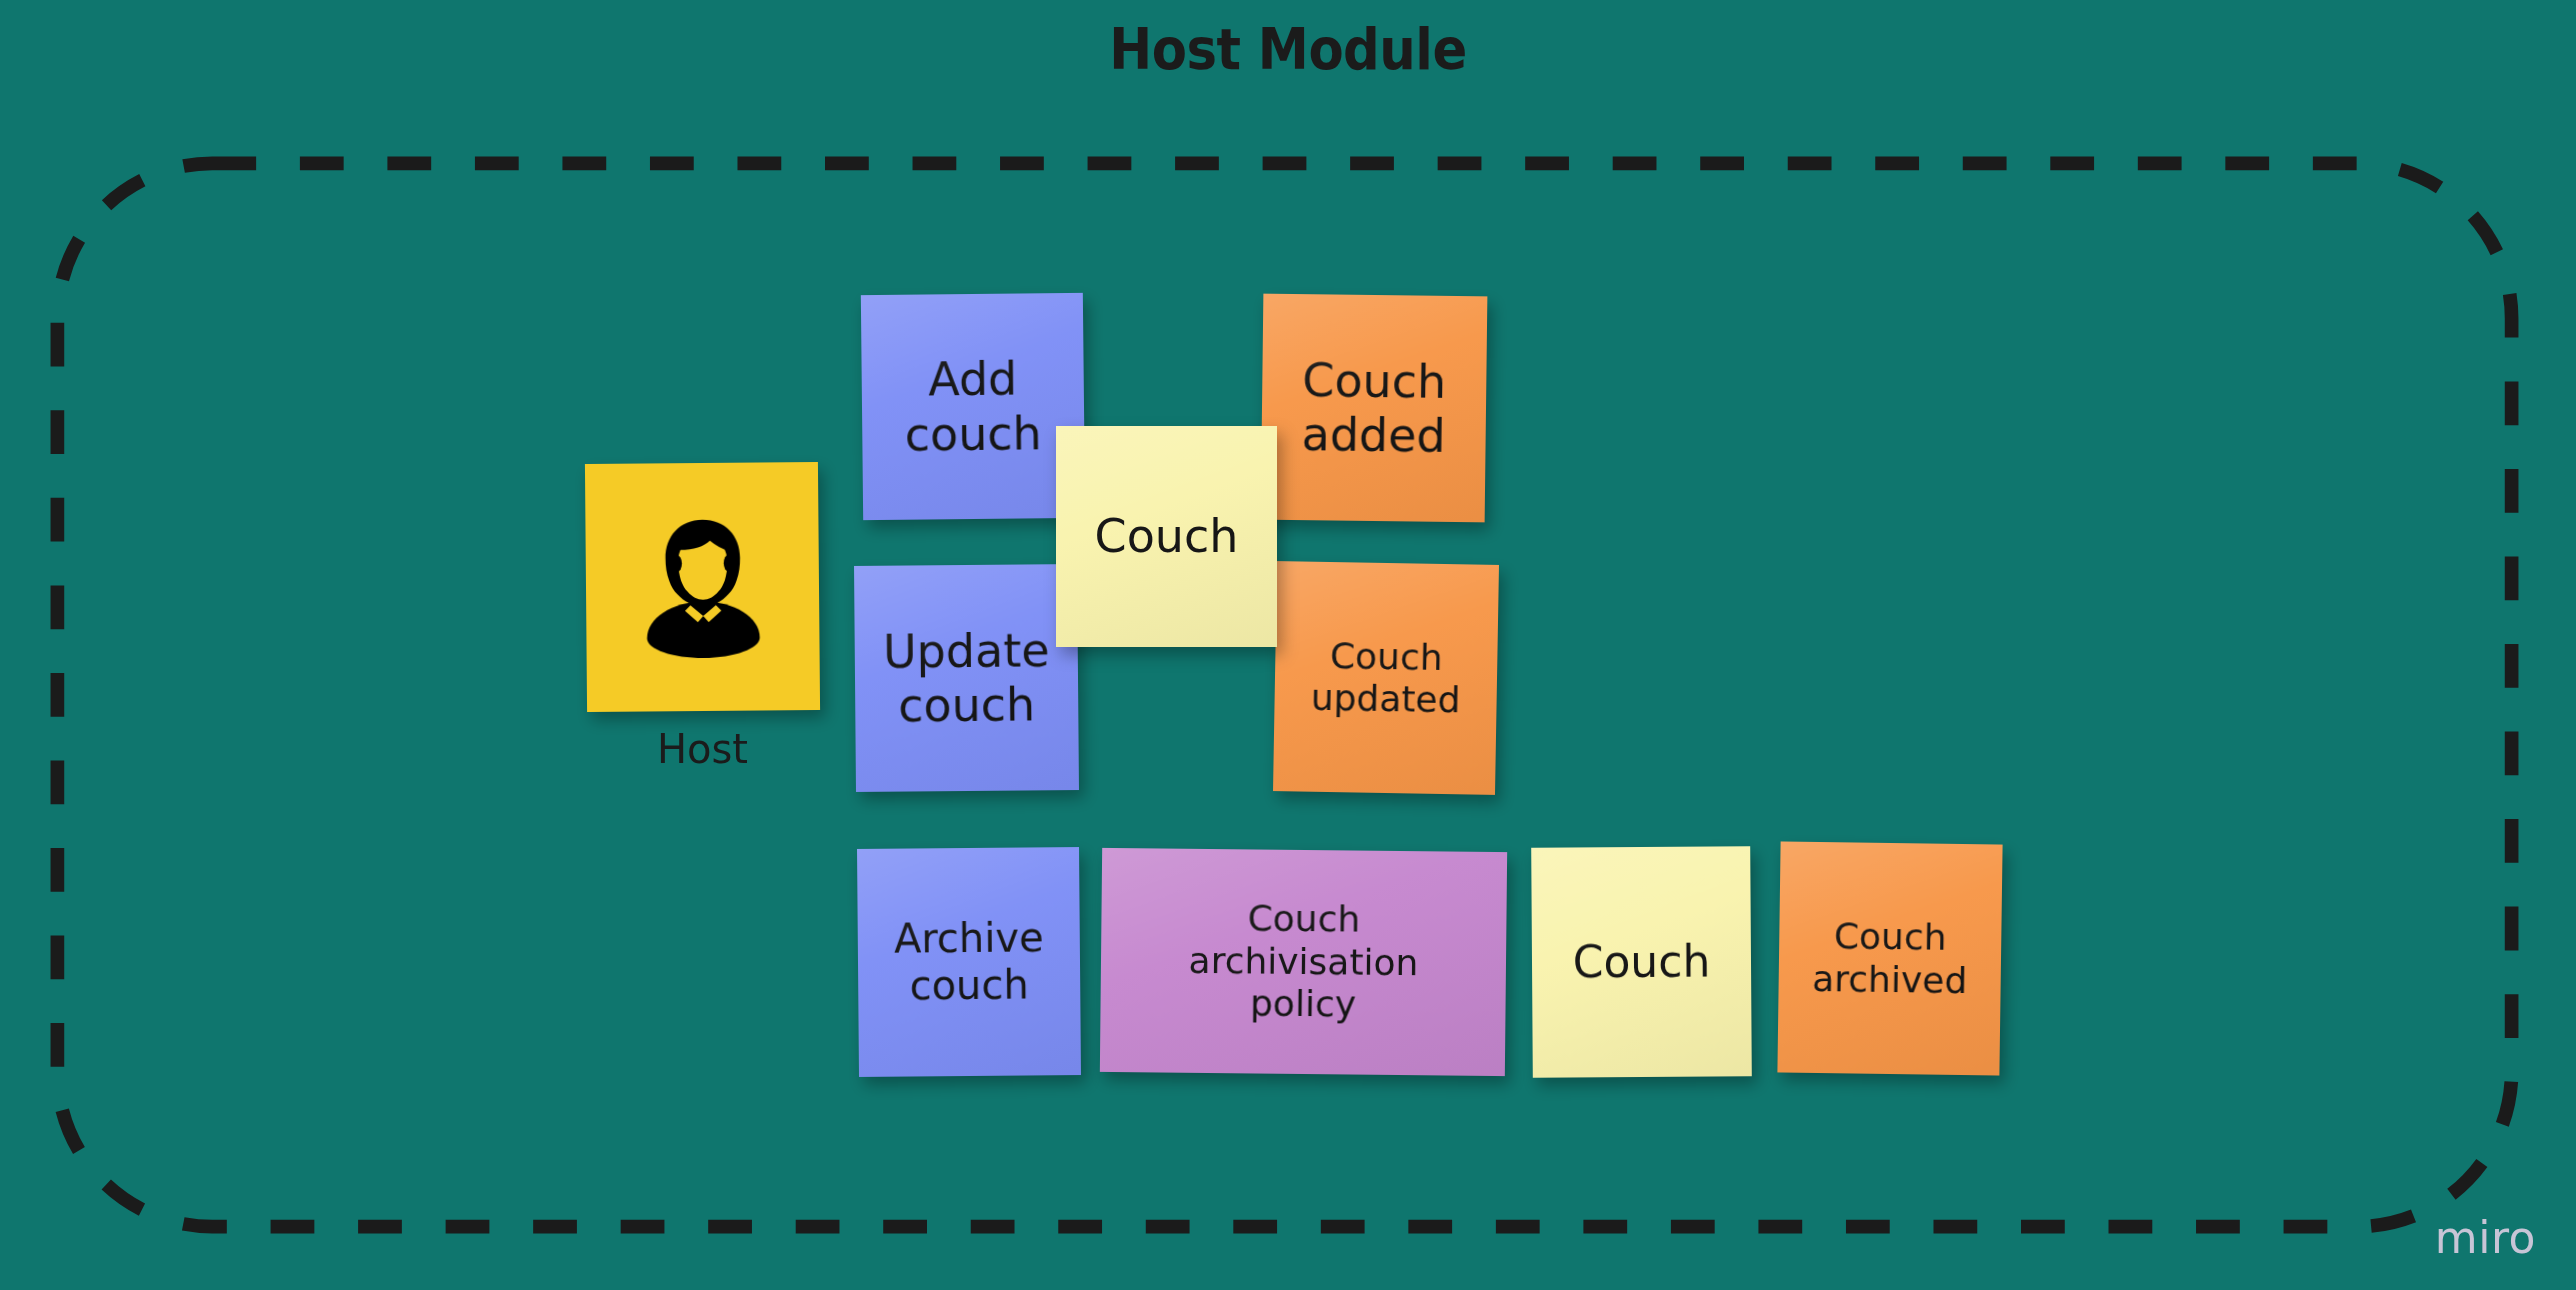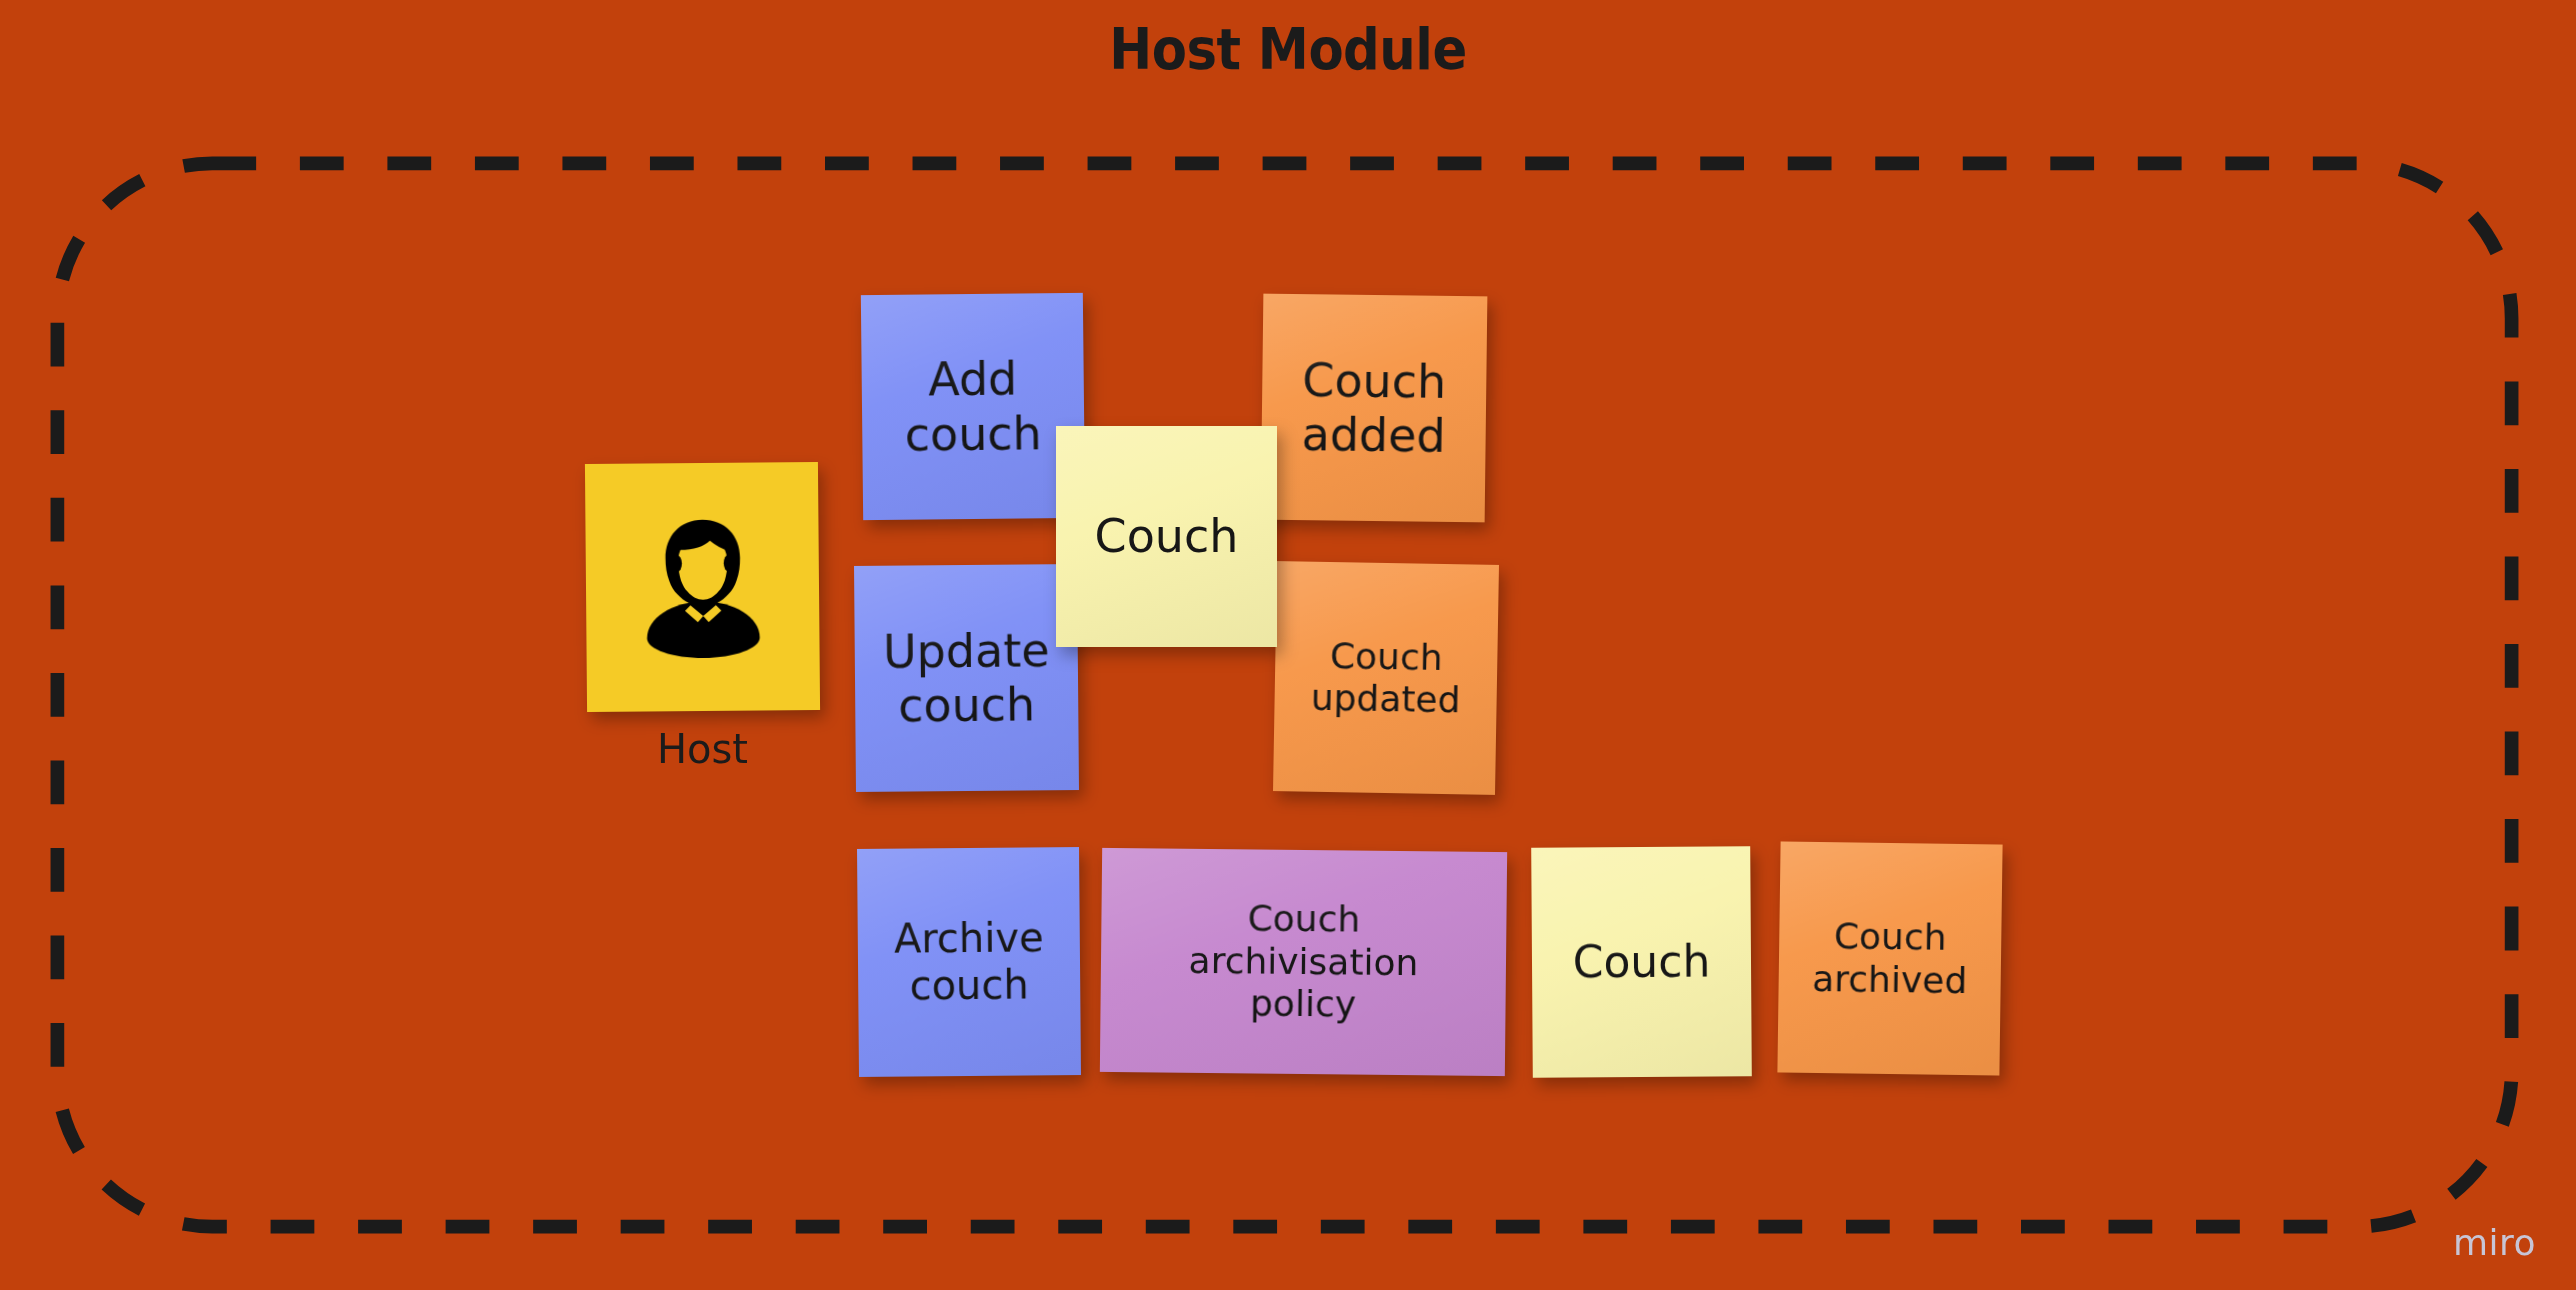--- a/index.html
+++ b/index.html
@@ -7,21 +7,21 @@
     padding: 0;
     background: #ffffff;
   }
   body {
     font-family: "DejaVu Sans", "Liberation Sans", sans-serif;
   }
   #canvas {
     position: relative;
     width: 2576px;
     height: 1290px;
-    background: #c2410c;
+    background: #0f766e;
     overflow: hidden;
   }
 
   
   .page-title {
     position: absolute;
     left: 0;
     top: 16.4px;
     width: 2576px;
     text-align: center;
@@ -99,21 +99,21 @@
     font-size: 40px;
     color: #1b1b1b;
     white-space: nowrap;
   }
 
   
   .watermark {
     position: absolute;
     right: 40px;
     bottom: 27px;
-    font-size: 36px;
+    font-size: 44px;
     font-weight: 400;
     letter-spacing: 0.5px;
     color: #c7c5d6;
     user-select: none;
   }
 </style>
 </head>
 <body>
 
 <div id="canvas">

